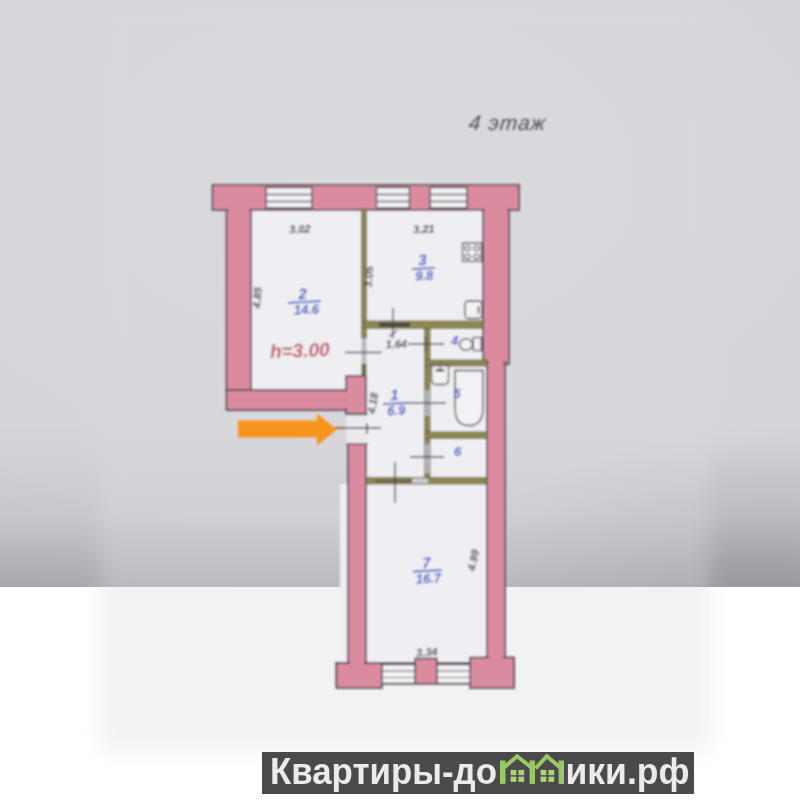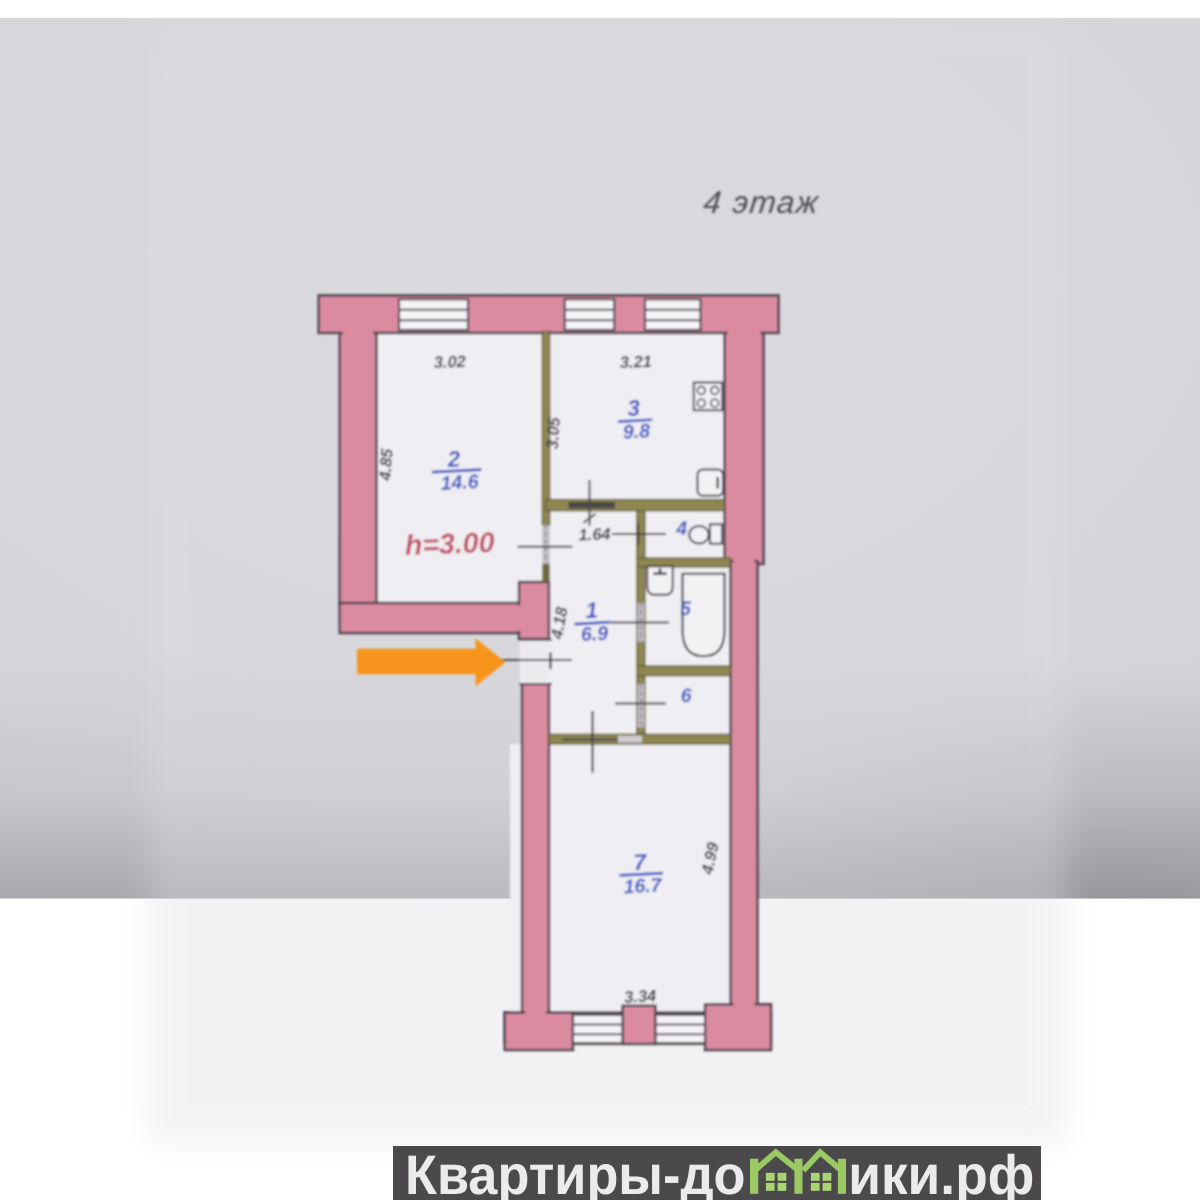--- a/index.html
+++ b/index.html
@@ -2,21 +2,20 @@
 <html><head>
 <meta charset="utf-8">
 <style>
   html,body{margin:0;padding:0;}
   body{width:800px;height:800px;overflow:hidden;font-family:"Liberation Sans",sans-serif;}
   .stage{position:relative;width:800px;height:587px;
     background:
       radial-gradient(50% 36% at 93% 100%, rgba(68,66,72,0.16) 0%, rgba(68,66,72,0.0) 72%),
       linear-gradient(to bottom, rgba(0,0,0,0) 72%, rgba(96,94,100,0.10) 88%, rgba(90,88,94,0.34) 100%),
       radial-gradient(125% 110% at 45% 30%, #d9d8dd 0%, #d6d5da 55%, #cfced4 80%, #cac8ce 100%);
-    margin-top: 12px;
   }
   svg{position:absolute;left:0;top:0;}
 </style>
 </head>
 <body>
 <div class="stage">
 <svg width="800" height="800" viewBox="0 0 800 800">
 
   <rect x="100" y="0" width="610" height="750" fill="#dcdbe0" opacity="0.35" filter="url(#soft)"></rect>
   <defs>

